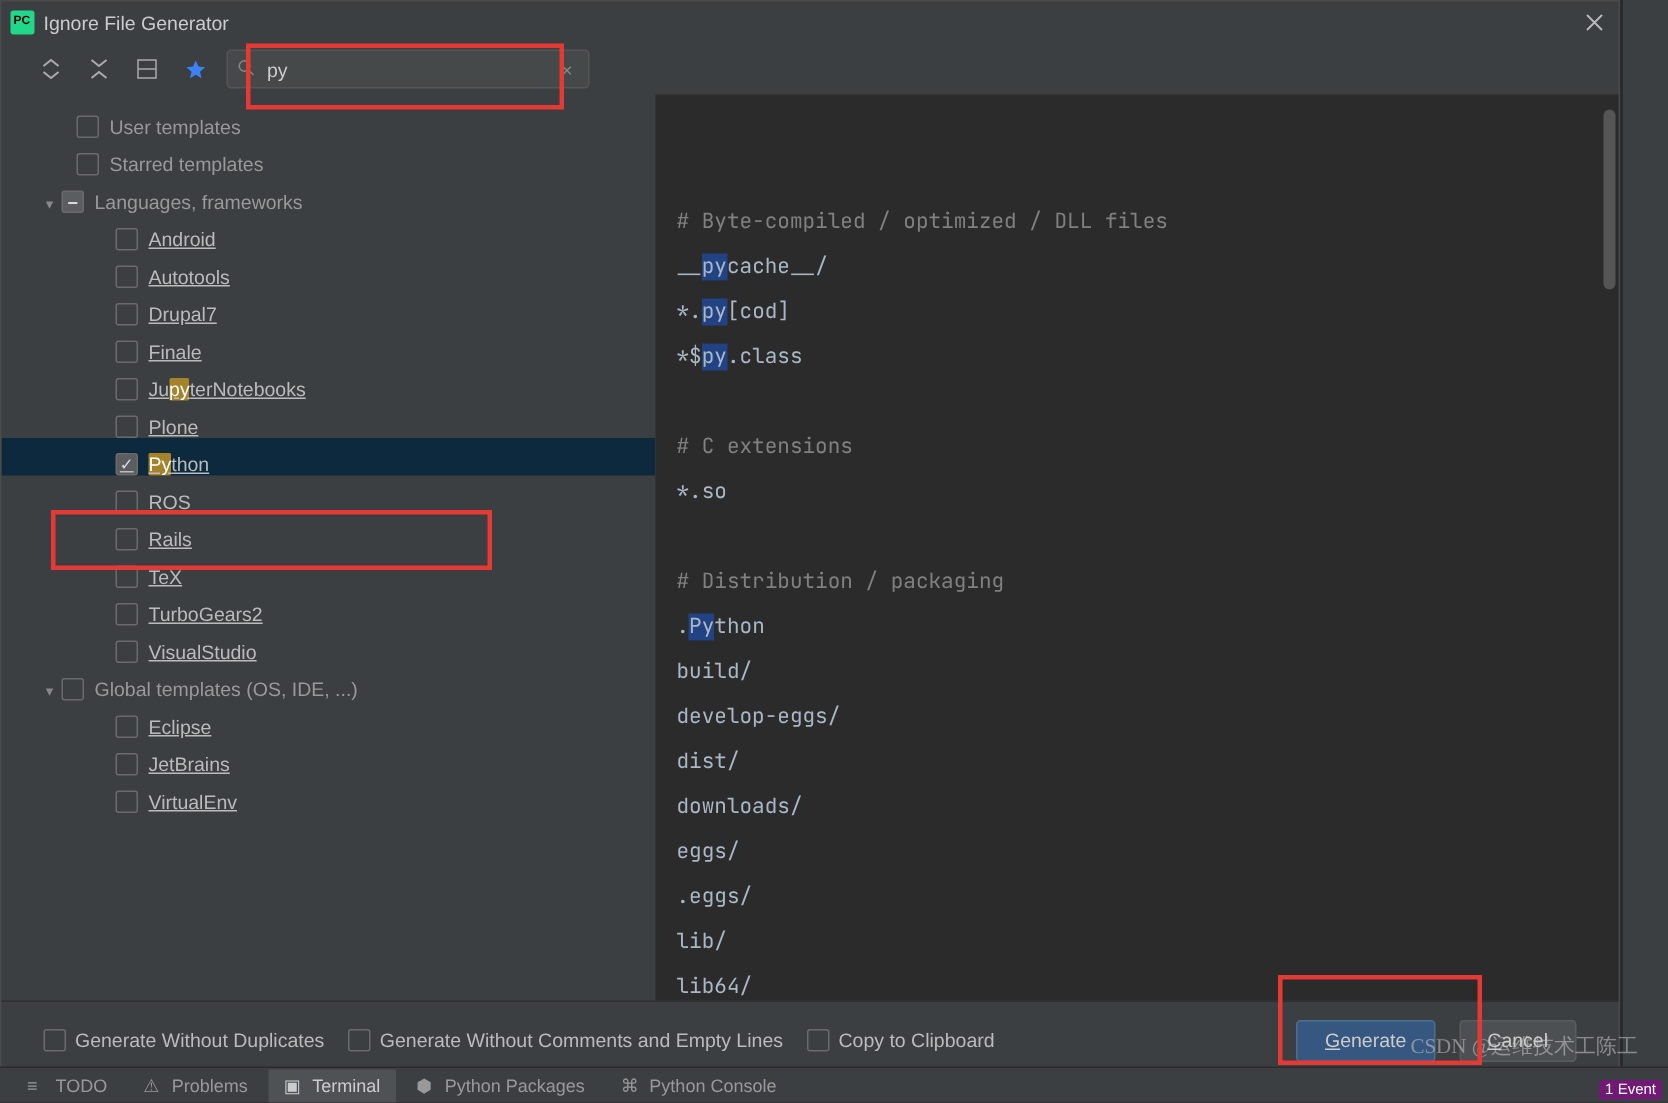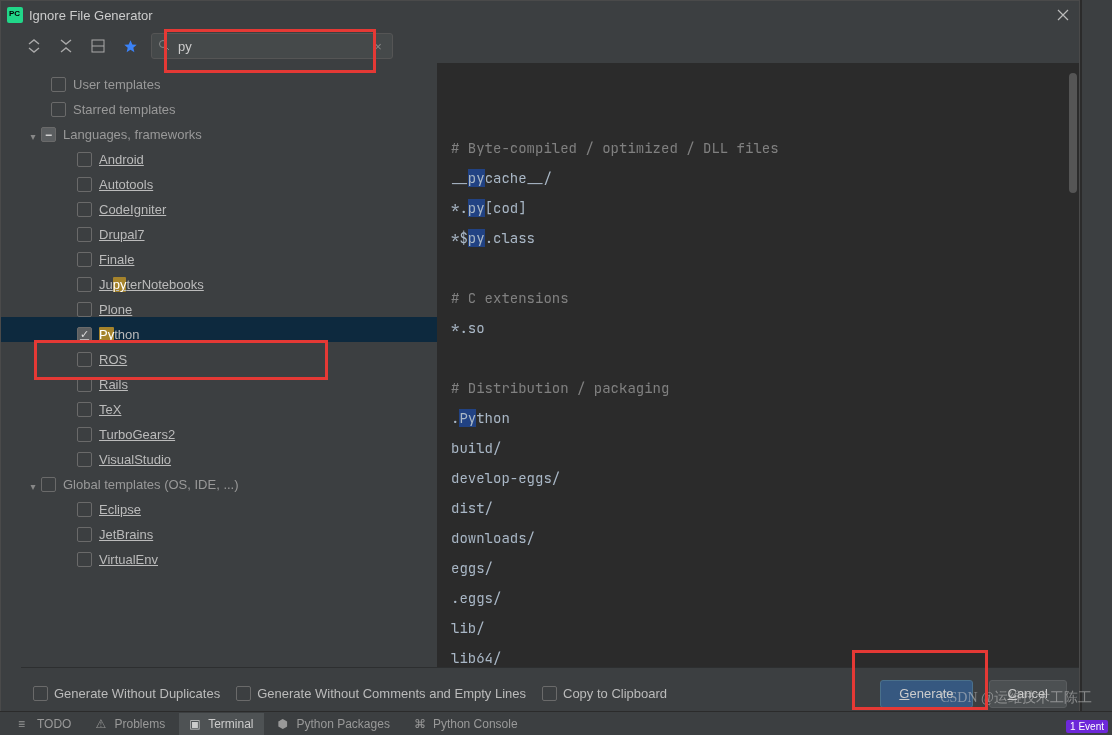--- a/index.html
+++ b/index.html
@@ -131,24 +131,23 @@
 .editor .sel { background: #214283; }
 .editor-scroll {
   position: absolute;
   right: 2px; top: 10px; width: 8px; height: 120px;
   background: #555; border-radius: 4px;
 }
 .footer {
   height: 52px;
   display: flex;
   align-items: center;
-  padding: 0 12px;
+  padding: 0 28px;
   gap: 16px;
   border-top: 1px solid #2d2f30;
-  margin-left: 20px;
 }
 .footer .cb2 {
   width: 15px; height: 15px;
   border: 1px solid #6a6a6a;
   border-radius: 2px;
   margin-right: 6px;
 }
 .footer label { display:flex; align-items:center; color:#bbb; font-size:13px; cursor:pointer;}
 .footer .spacer { flex:1; }
 .btn {
@@ -185,21 +184,21 @@
   position: absolute; right:0; top: 0; width: 30px; height: 735px;
   background: #3c3f41;
 }
 .watermark {
   position: absolute; right: 20px; bottom: 28px;
   color: rgba(200,200,200,0.55); font-size: 14px;
   font-family: Liberation Serif, serif;
 }
 .event-badge {
   position:absolute; right:4px; bottom:2px;
-  background:#6d28d9; color:#fff; font-size:10px; padding:1px 4px; border-radius:2px;
+  background:#701a75; color:#fff; font-size:10px; padding:1px 4px; border-radius:2px;
 }
 </style>
 </head>
 <body>
 
 <div class="right-strip"></div>
 
 <div class="dialog">
 
   <div class="titlebar">
@@ -262,24 +261,20 @@
         <span class="lbl">Languages, frameworks</span>
       </div>
       <div id="lang-items">
           <div class="tree-row indent-2">
             <span class="cb"></span>
             <span class="lbl">Android</span>
           </div>
           <div class="tree-row indent-2">
             <span class="cb"></span>
             <span class="lbl">Autotools</span>
-          </div>
-          <div class="tree-row indent-2">
-            <span class="cb"></span>
-            <span class="lbl">CodeIgniter</span>
           </div>
           <div class="tree-row indent-2">
             <span class="cb"></span>
             <span class="lbl">Drupal7</span>
           </div>
           <div class="tree-row indent-2">
             <span class="cb"></span>
             <span class="lbl">Finale</span>
           </div>
           <div class="tree-row indent-2">

